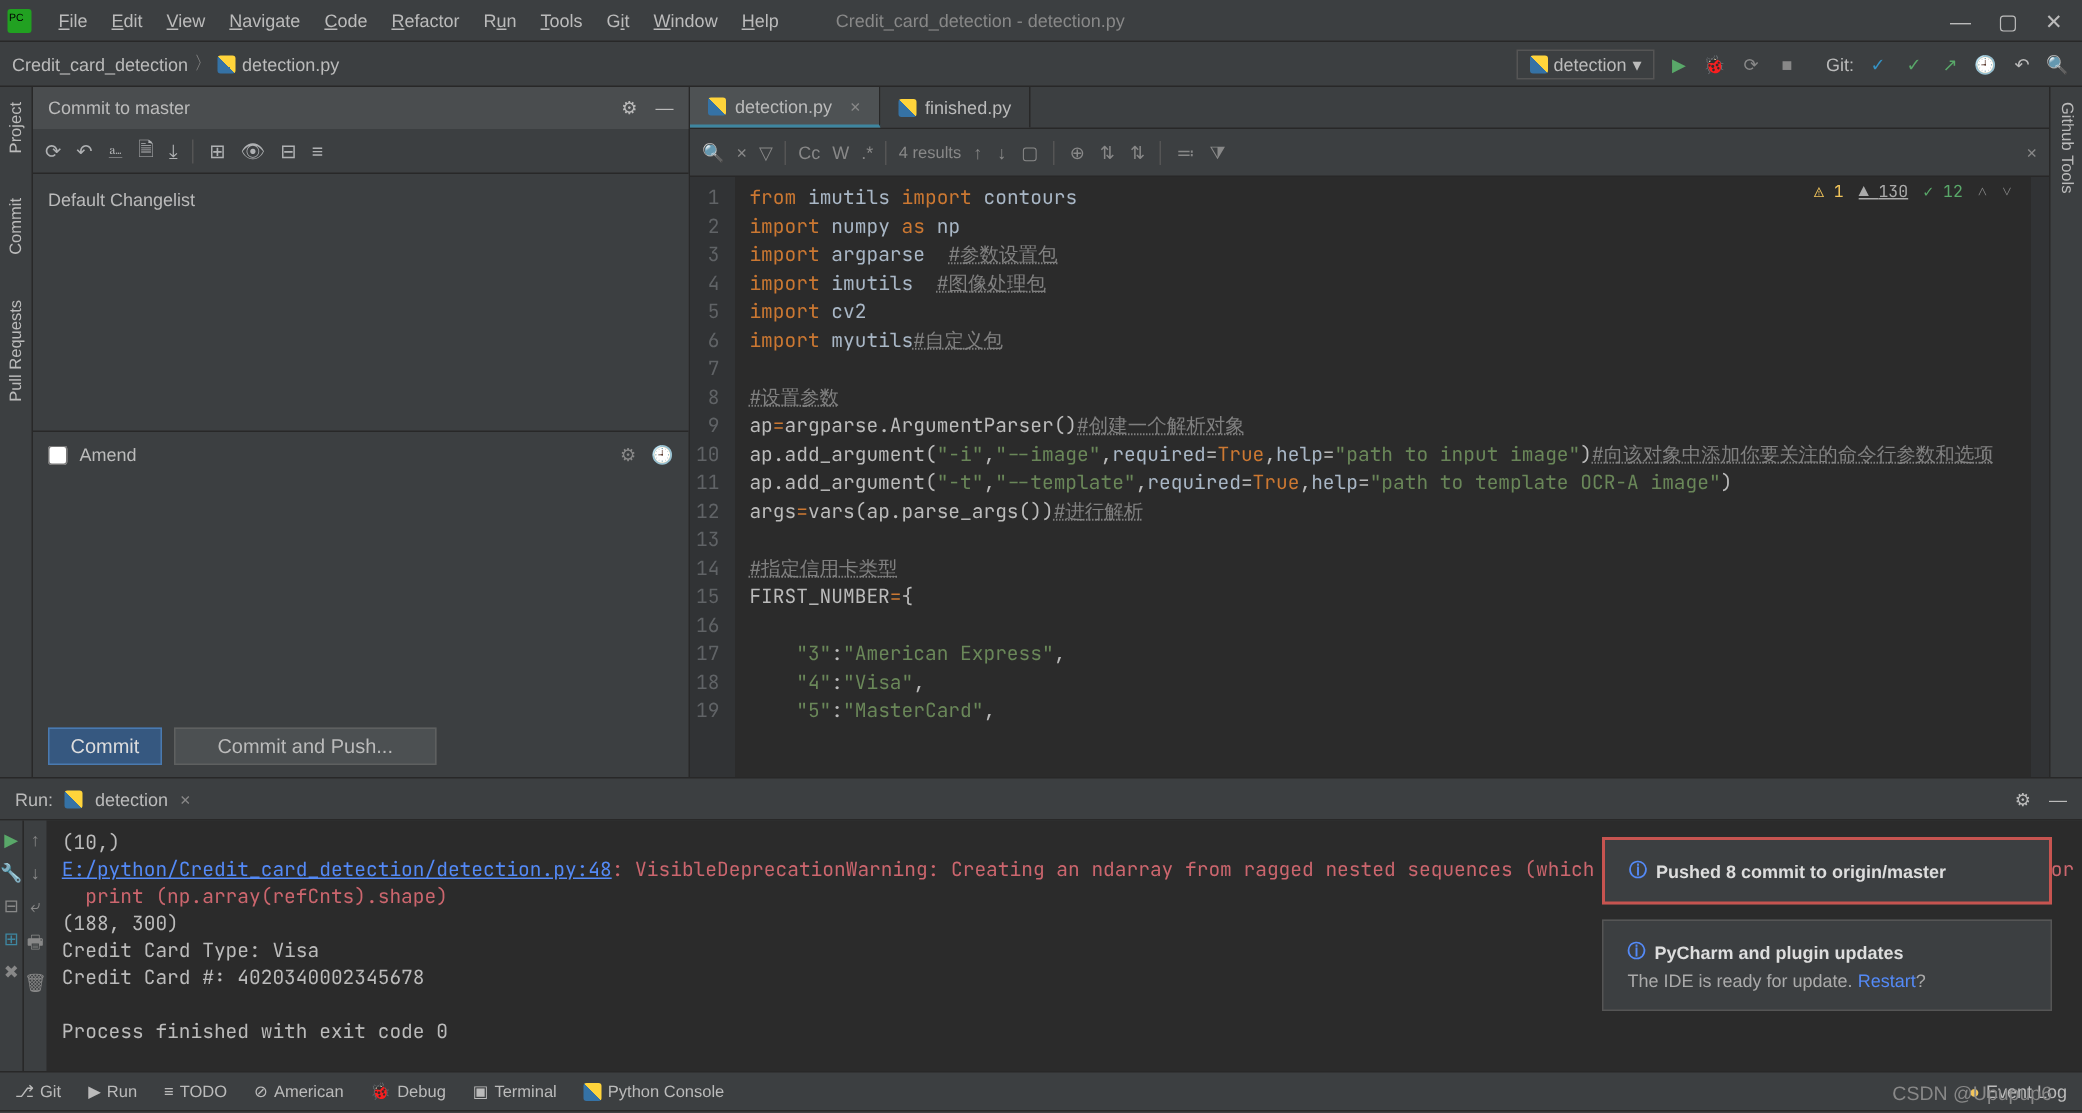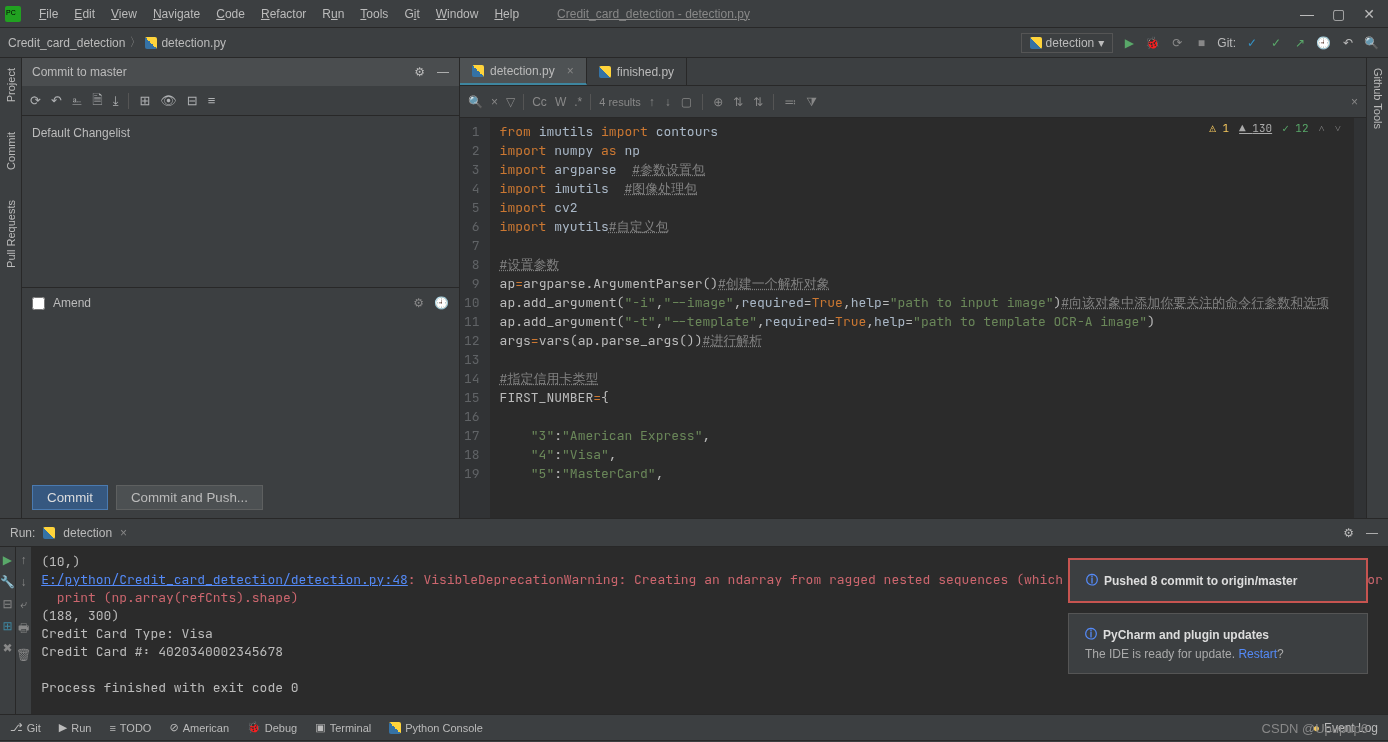--- a/index.html
+++ b/index.html
@@ -17,21 +17,21 @@
   background: #3c3f41;
   display: flex;
   align-items: center;
   padding: 0 5px;
   border-bottom: 1px solid #282828;
 }
 .app-icon { width: 16px; height: 16px; background: #21a121; margin-right: 10px; border-radius: 2px; position: relative; }
 .app-icon::after { content: "PC"; font-size: 7px; color: #000; position: absolute; top: 3px; left: 1px; }
 .menu-item { padding: 0 8px; color: #bbb; cursor: pointer; }
 .menu-item u { text-decoration: underline; }
-.window-title { margin-left: 30px; color: #888; text-decoration: underline; }
+.window-title { margin-left: 30px; color: #888; }
 .window-controls { margin-left: auto; display: flex; gap: 18px; padding-right: 8px; }
 .window-controls span { cursor: pointer; color: #bbb; font-size: 14px; }
 
 .navbar {
   height: 30px;
   background: #3c3f41;
   display: flex;
   align-items: center;
   padding: 0 8px;
   border-bottom: 1px solid #282828;
@@ -108,21 +108,21 @@
   font-family: inherit;
   font-size: 12px;
   outline: none;
 }
 .commit-buttons {
   padding: 8px 10px;
   display: flex;
   gap: 8px;
 }
 .btn-primary { background: #365880; border: 1px solid #4a7ab0; color: #ddd; padding: 4px 14px; cursor: pointer; }
-.btn-secondary { background: #4c5052; border: 1px solid #5e6060; color: #bbb; padding: 4px 14px; cursor: pointer; }
+.btn-secondary { background: #4c5052; border: 1px solid #5e6060; color: #bbb; padding: 4px 28px; cursor: pointer; }
 
 .editor-area {
   flex: 1;
   display: flex;
   flex-direction: column;
   background: #2b2b2b;
 }
 .editor-tabs {
   height: 28px;
   background: #3c3f41;
@@ -320,21 +320,21 @@
   <div class="nav-right">
     <div class="run-config">
       <span class="py-icon"></span>
       <span>detection</span>
       <span>▾</span>
     </div>
     <span class="nav-icon icon-play">▶</span>
     <span class="nav-icon icon-debug">🐞</span>
     <span class="nav-icon" style="color:#888;">⟳</span>
     <span class="nav-icon icon-stop">■</span>
-    <span style="margin-left:0;">Git:</span>
+    <span style="margin-left:10px;">Git:</span>
     <span class="nav-icon" style="color:#3592c4;">✓</span>
     <span class="nav-icon" style="color:#59a869;">✓</span>
     <span class="nav-icon" style="color:#59a869;">↗</span>
     <span class="nav-icon">🕘</span>
     <span class="nav-icon">↶</span>
     <span class="nav-icon">🔍</span>
   </div>
 </div>
 
 <div class="main-area">

